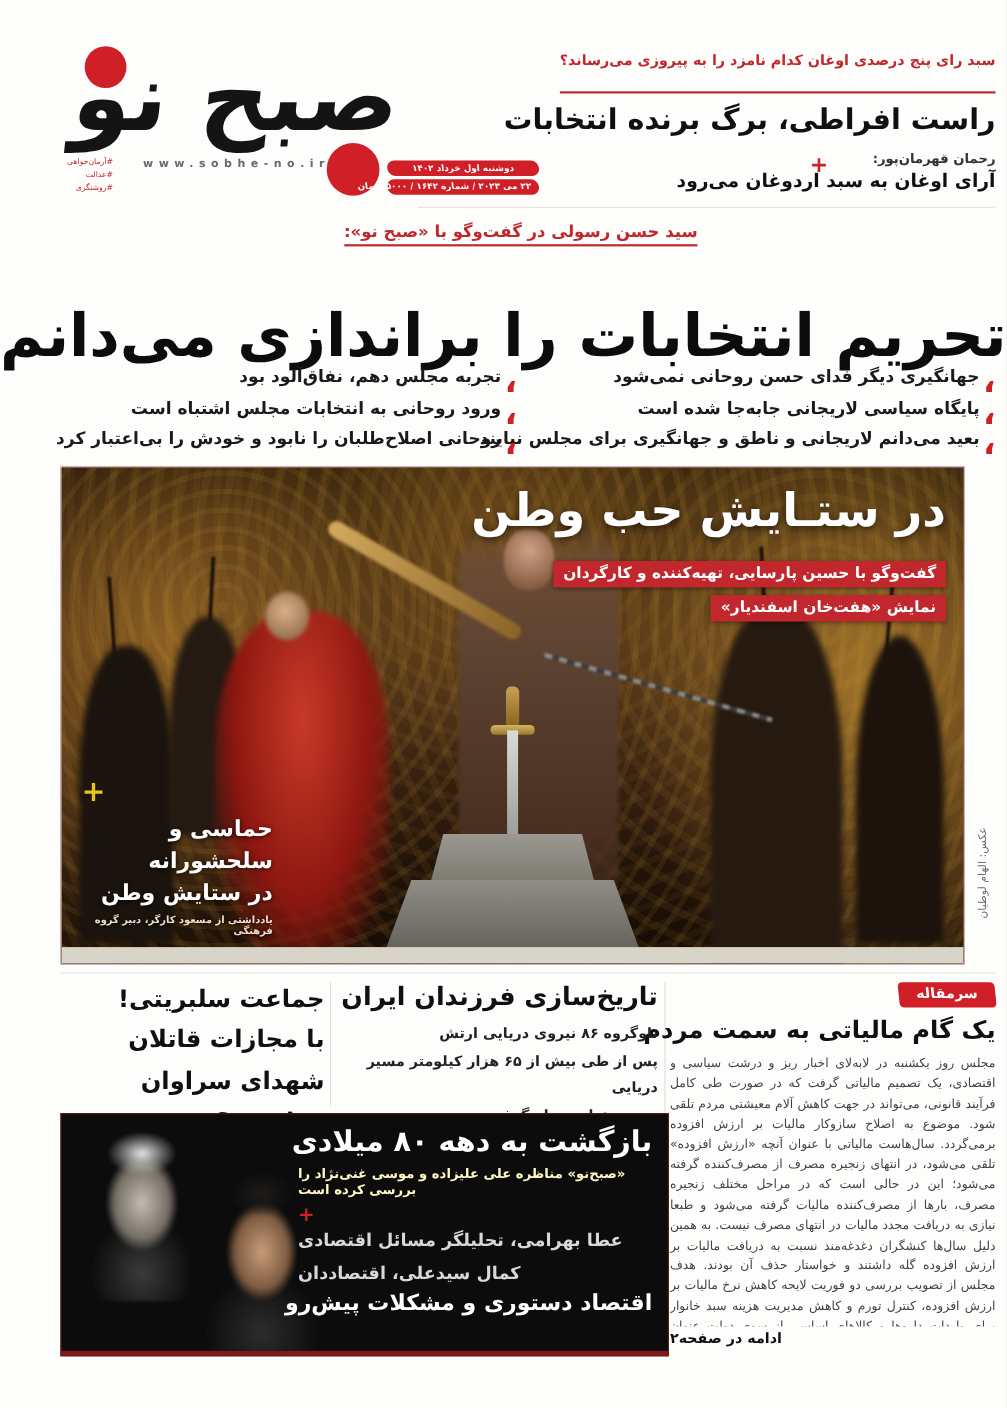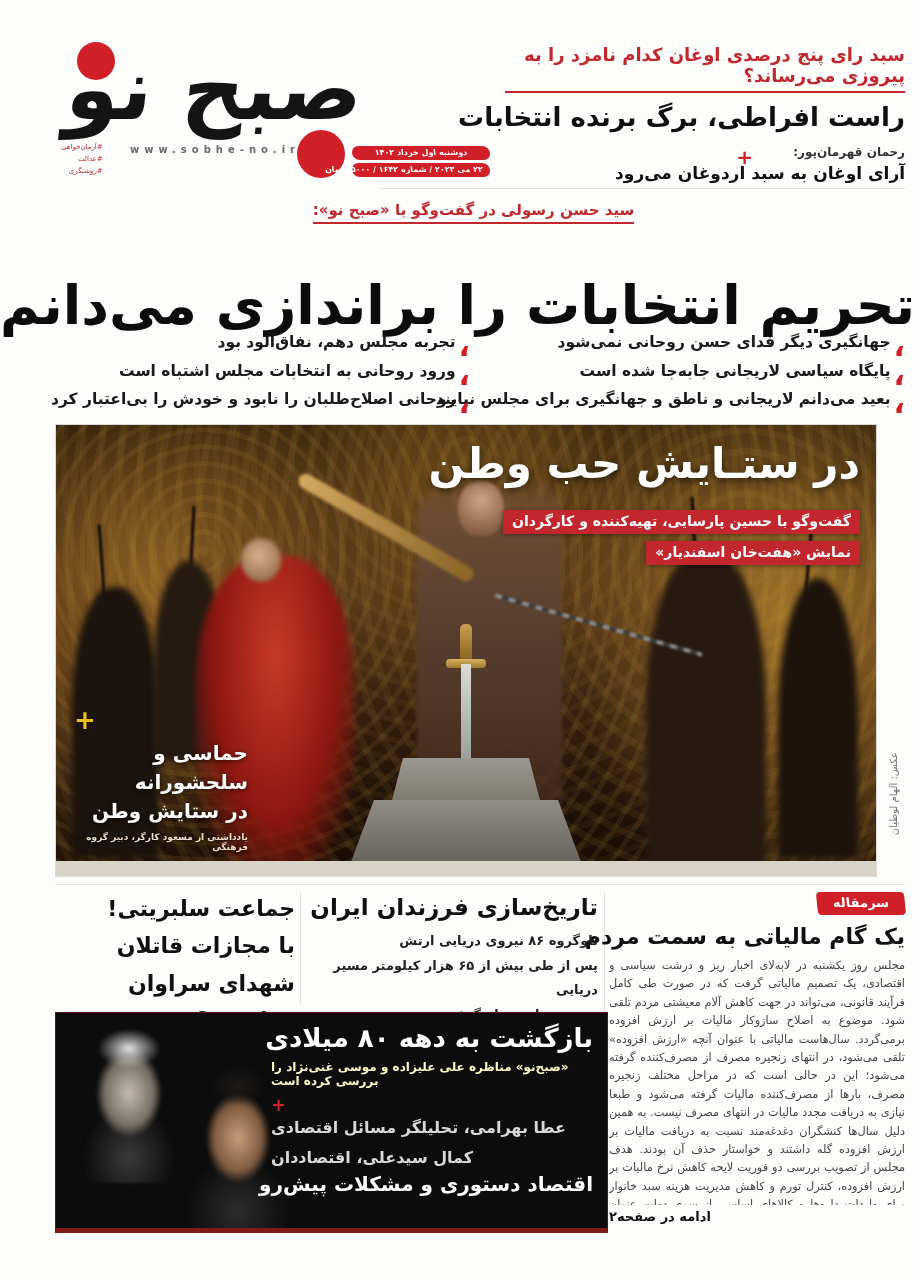--- a/index.html
+++ b/index.html
@@ -20,22 +20,22 @@
               font-size:10px; letter-spacing:5px; color:#6a6a6a; font-weight:700; }
   .logo-tags{ position:absolute; left:6px; top:116px; font-size:7px; color:#c1272d;
               line-height:1.7; white-space:pre-line; direction:rtl; text-align:right; }
   .date-badge{ position:absolute; left:352px; top:146px; width:138px; direction:rtl; }
   .date-pill{ background:#d01f27; color:#fff; font-size:8px; font-weight:700;
               border-radius:9px; padding:2px 7px 3px; margin-bottom:3px; text-align:center;
               transform:skewX(6deg); white-space:nowrap; }
 
   
   .top-story{ position:absolute; right:10px; top:44px; width:400px; text-align:right; }
-  .ts-kicker{ display:inline-block; color:#c1272d; font-size:18px; font-weight:700;
-              border-bottom:2px solid #c1272d; padding-bottom:5px; }
+  .ts-kicker{ display:inline-block; color:#c1272d; font-size:13px; font-weight:700;
+              border-bottom:2px solid #c1272d; padding-bottom:20px; }
   .ts-headline{ margin-top:9px; font-size:26px; font-weight:900; color:#101010;
                 white-space:nowrap; letter-spacing:-.5px; }
   .ts-sub{ position:relative; margin-top:13px; margin-left:120px; text-align:right; padding-right:0; }
   .plus{ font-weight:900; color:#d01f27; }
   .ts-plus{ position:absolute; right:152px; top:2px; font-size:20px; line-height:1; }
   .ts-byline{ font-size:12px; font-weight:700; color:#333; }
   .ts-subhead{ margin-top:4px; font-size:17px; font-weight:900; color:#101010; white-space:nowrap; }
   .header-rule{ position:absolute; left:380px; right:10px; top:188px; height:1px; background:#e2e2e0; }
 
   

